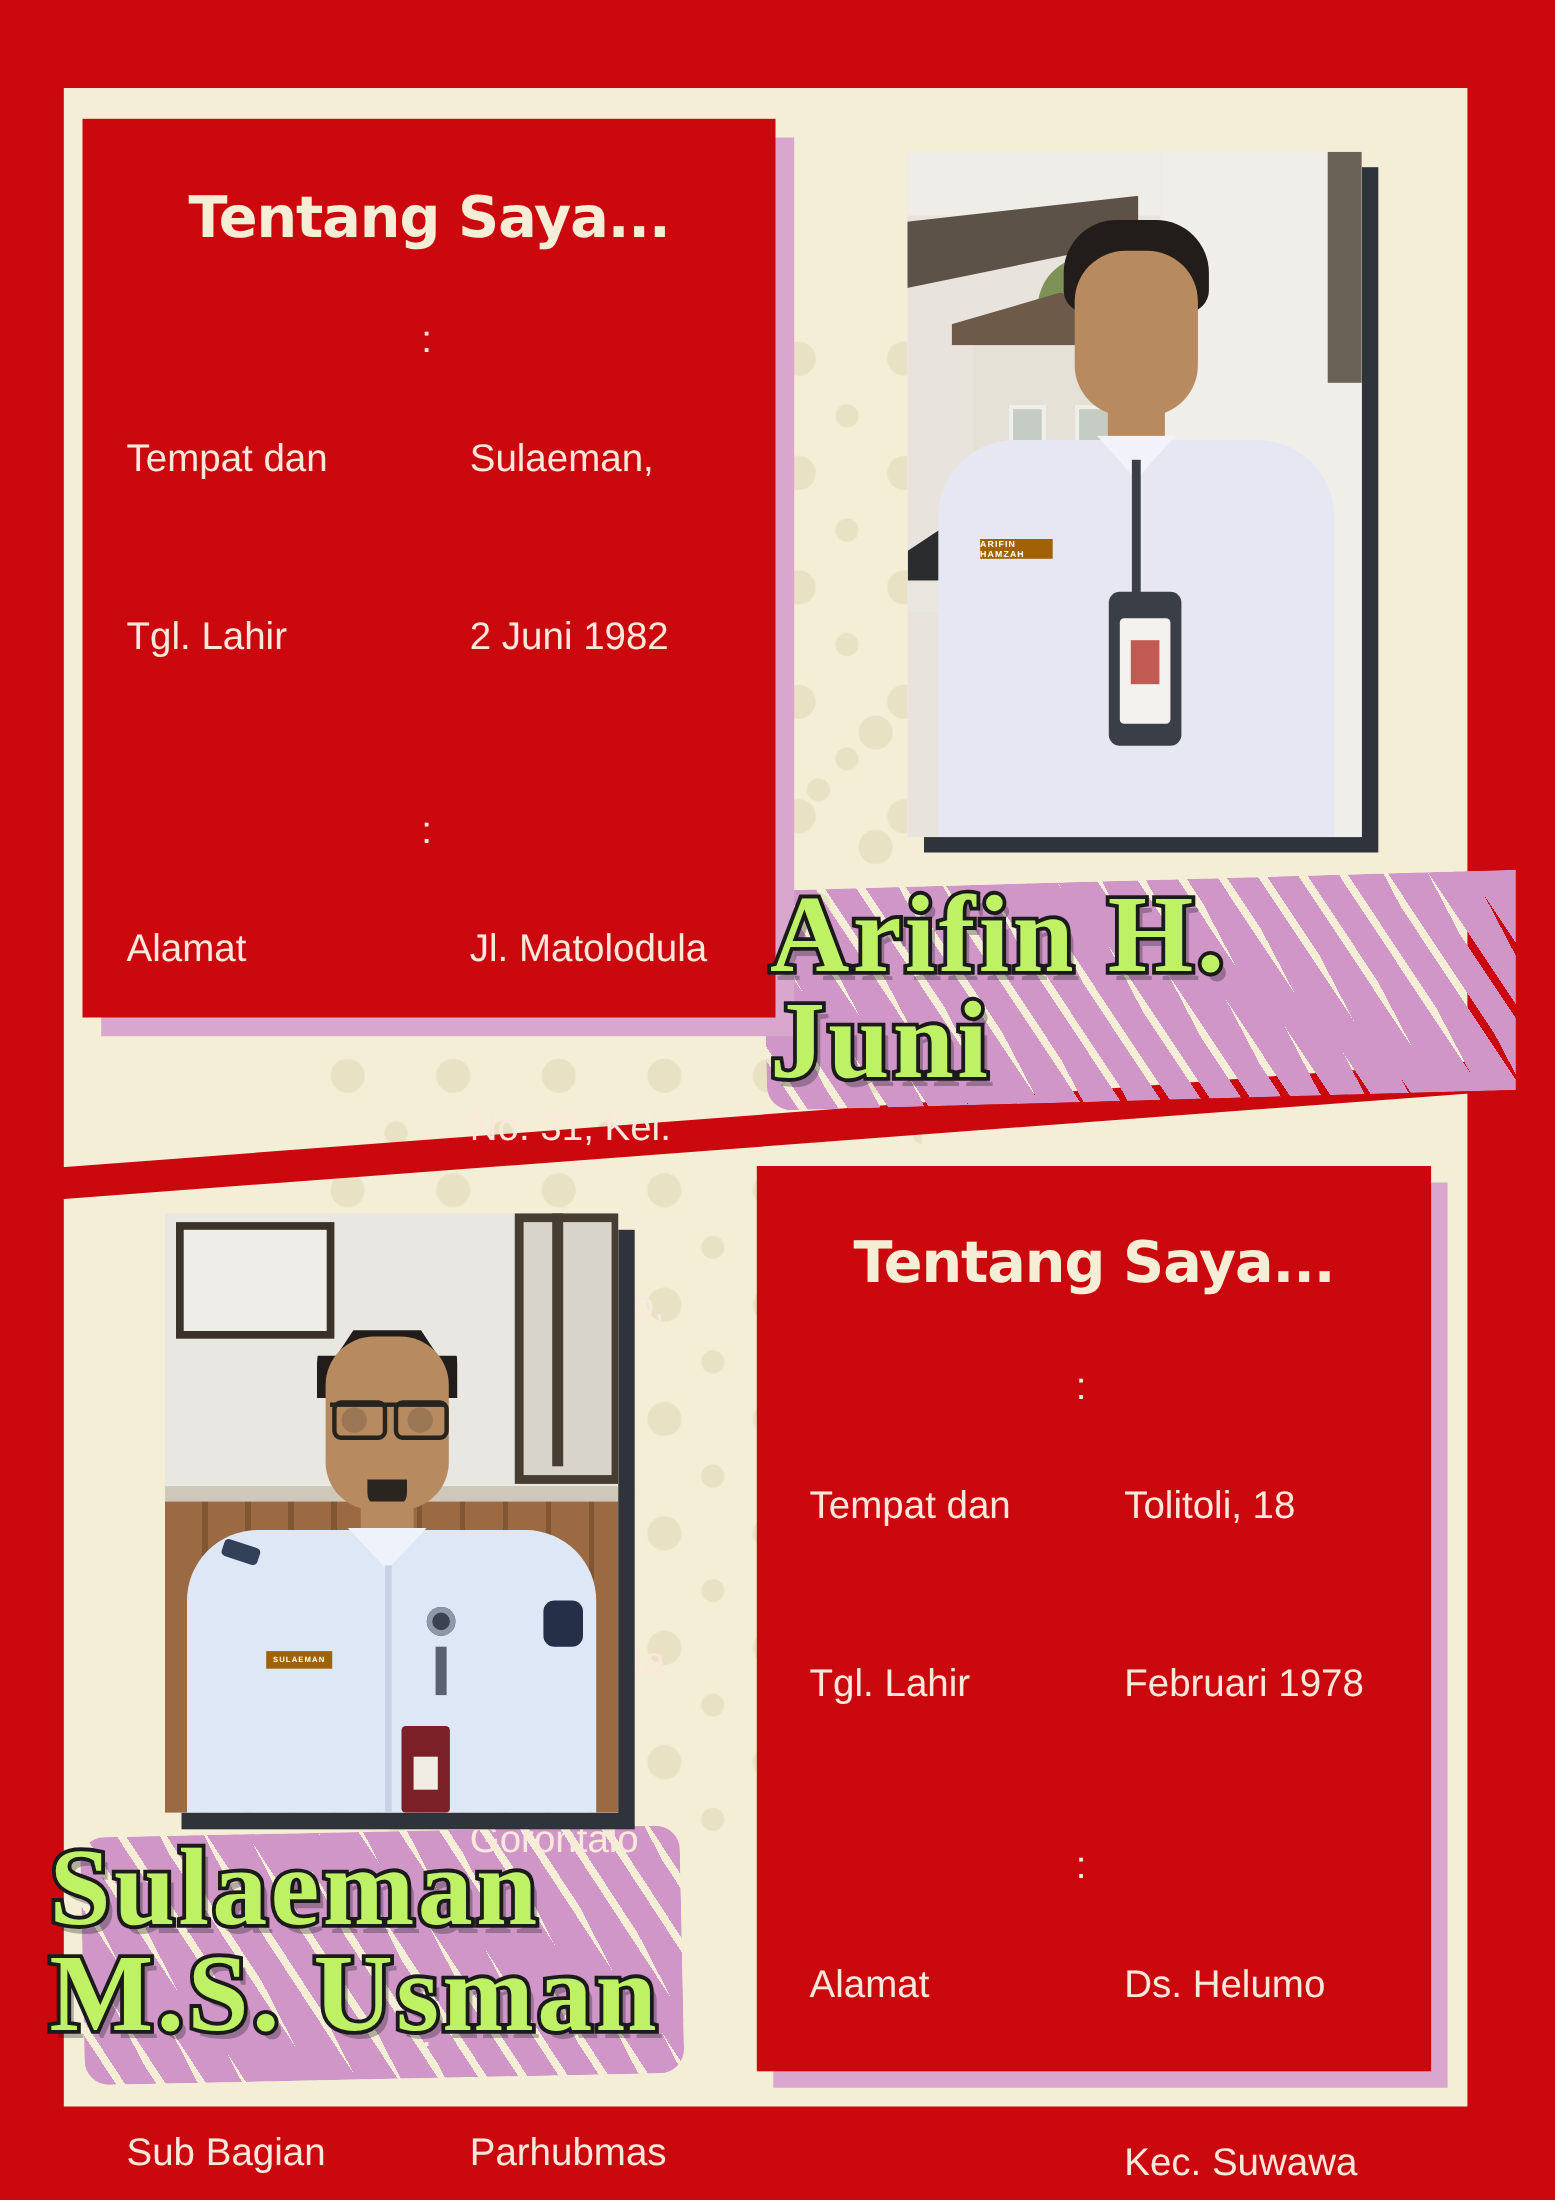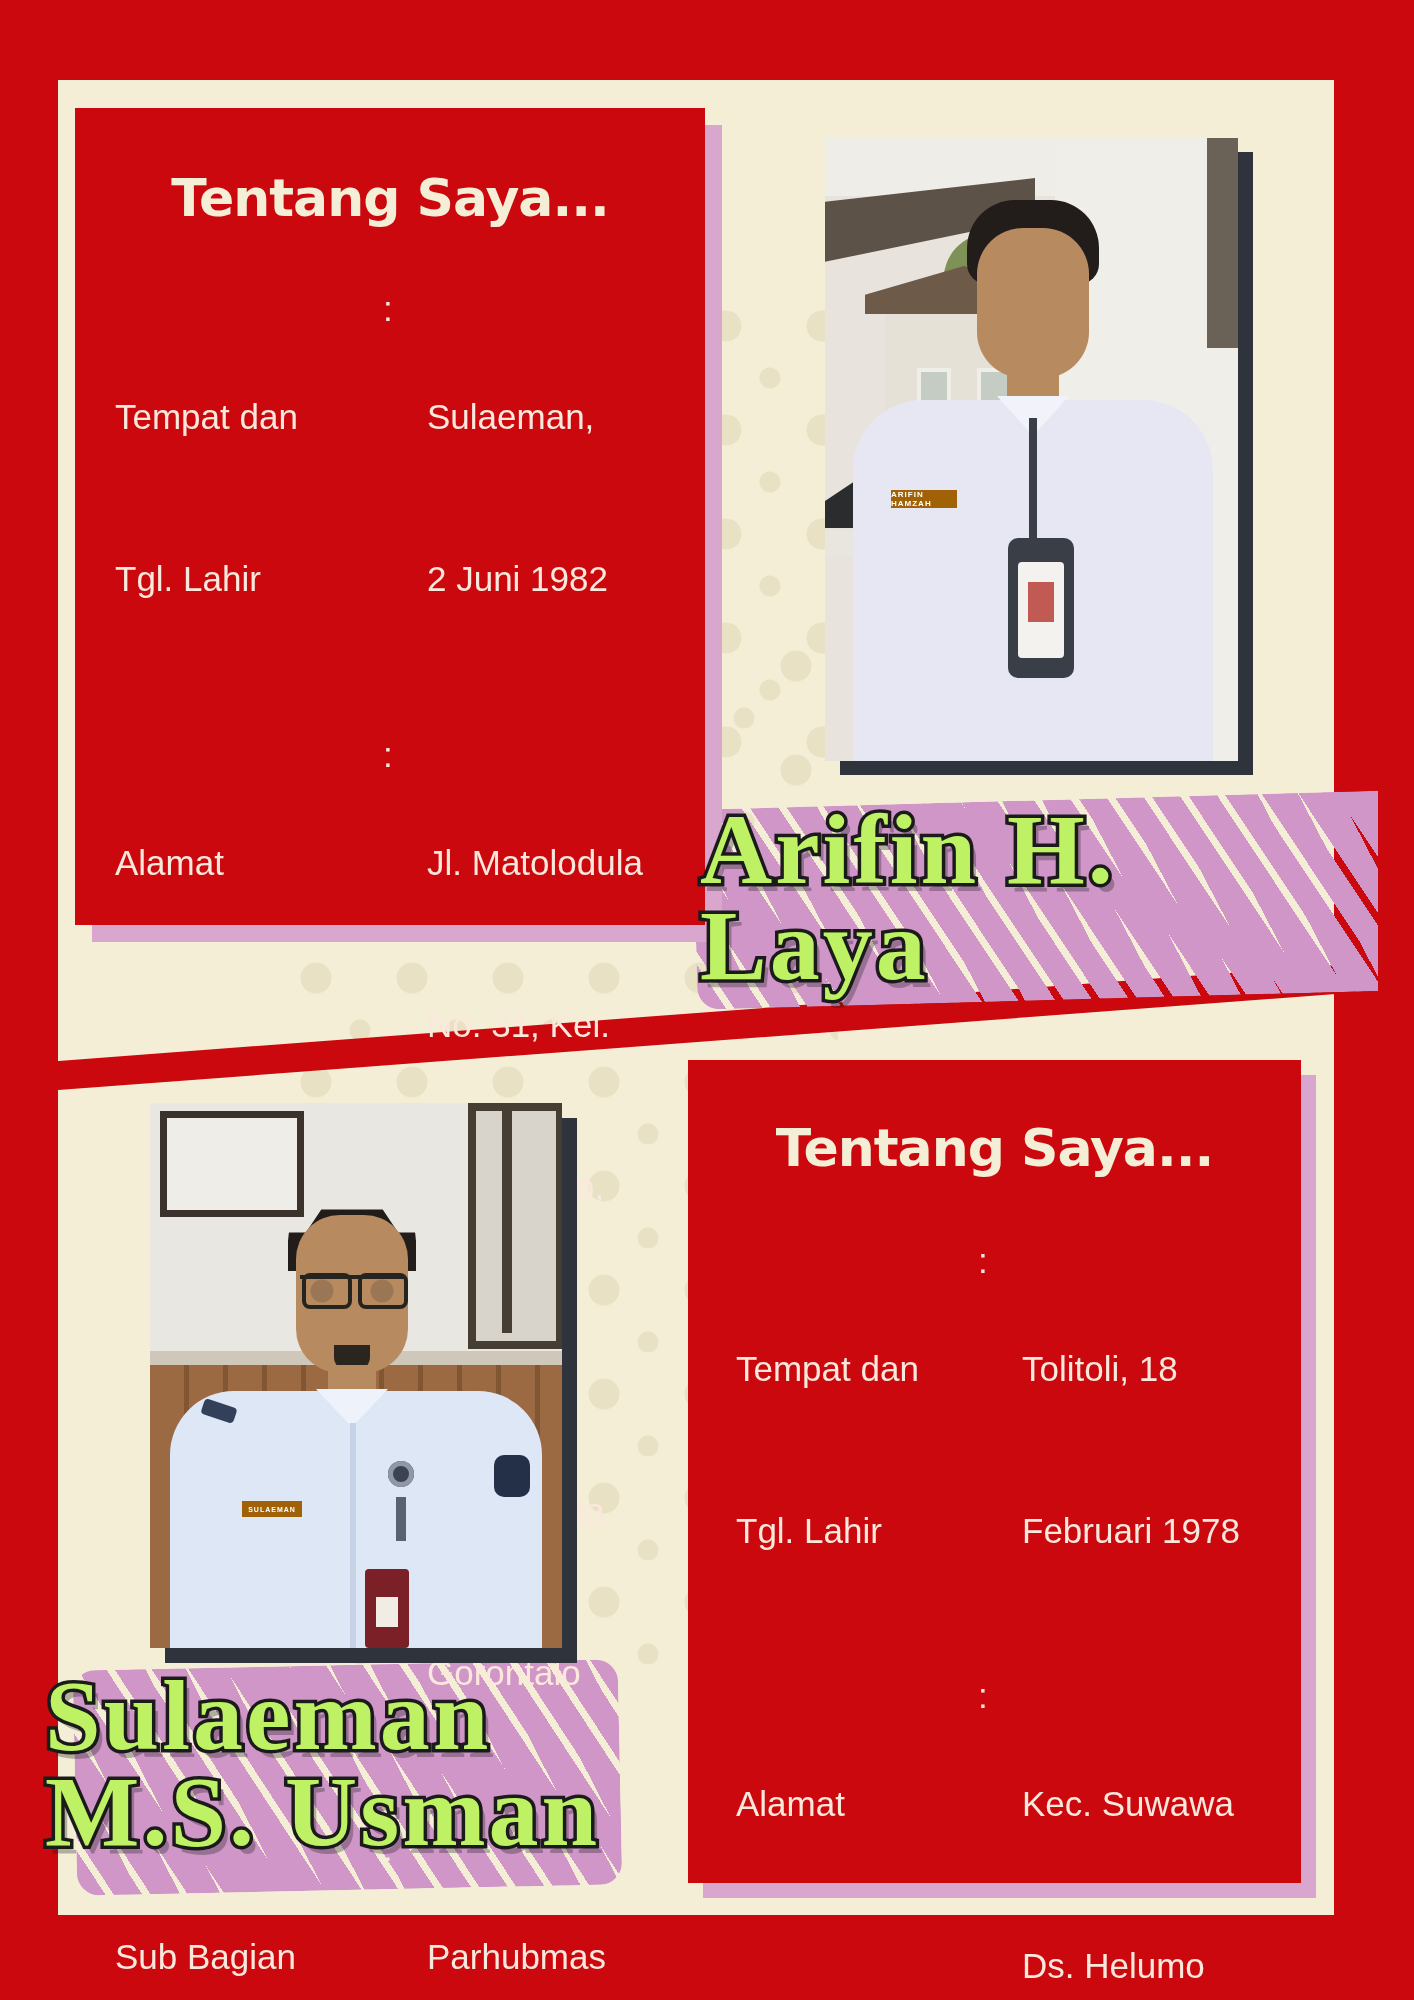--- a/index.html
+++ b/index.html
@@ -128,21 +128,21 @@
     <div class="abs" style="left:204px;top:280px;width:8px;height:130px;background:#3a3f47;"></div>
     <div class="abs" style="left:183px;top:400px;width:66px;height:140px;background:#3a3f47;border-radius:10px;"></div>
     <div class="abs" style="left:193px;top:424px;width:46px;height:96px;background:#f4f2ee;border-radius:4px;"></div>
     <div class="abs" style="left:203px;top:444px;width:26px;height:40px;background:#c05a52;"></div>
     <div class="tag" style="left:66px;top:352px;width:66px;height:18px;">ARIFIN HAMZAH</div>
   </div>
 
   <div class="scribble scribble-a"></div>
   <div class="bubble name-a">
     <div>Arifin H.</div>
-    <div>Laya</div>
+    <div>Juni</div>
   </div>
 
   <div class="photo photo-b">
     <div class="abs" style="left:0;top:0;width:412px;height:260px;background:#e9e7e2;"></div>
     <div class="abs" style="left:10px;top:8px;width:130px;height:92px;background:#efede8;border:7px solid #3b332b;"></div>
     <div class="abs" style="left:318px;top:0;width:80px;height:230px;background:#d8d4cc;border:8px solid #463e33;"></div>
     <div class="abs" style="left:352px;top:0;width:10px;height:230px;background:#463e33;"></div>
     <div class="abs" style="left:0;top:248px;width:412px;height:14px;background:#cfc8ba;"></div>
     <div class="abs" style="left:0;top:262px;width:412px;height:283px;
                 background:repeating-linear-gradient(90deg,#9b6a42 0 34px,#815733 34px 39px);"></div>
@@ -192,22 +192,22 @@
           <div>Tolitoli, 18</div>
           <div>Februari 1978</div>
         </div>
       </div>
       <div class="row">
         <div>
           <div>Alamat</div>
         </div>
         <div class="colon"><div>:</div></div>
         <div>
+          <div>Ds. Helumo</div>
           <div>Kec. Suwawa</div>
-          <div>Ds. Helumo</div>
           
           
         </div>
       </div>
 
     </div>
   </div>
 </div>
 
 </body></html>

